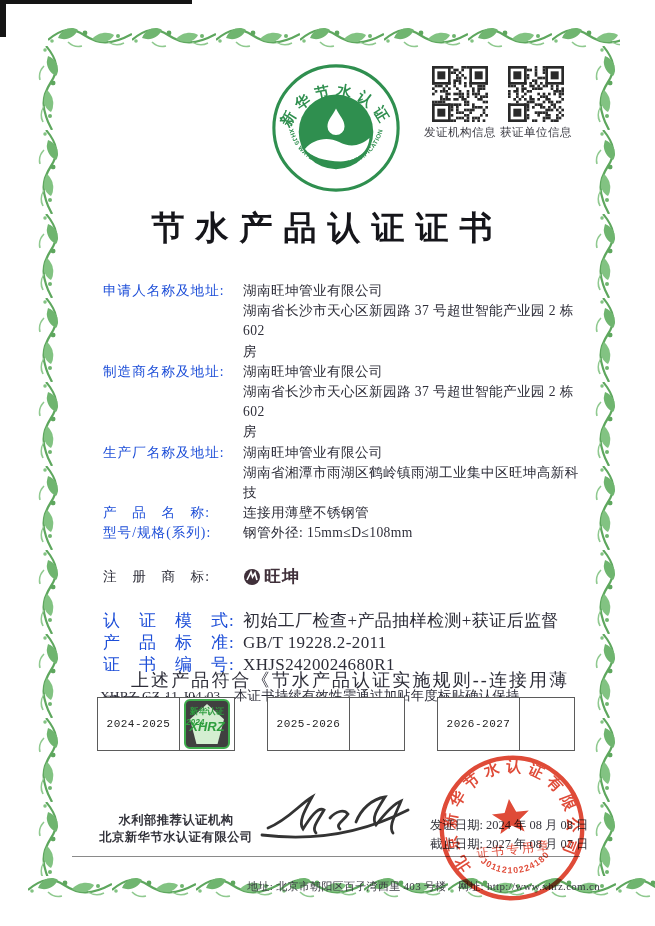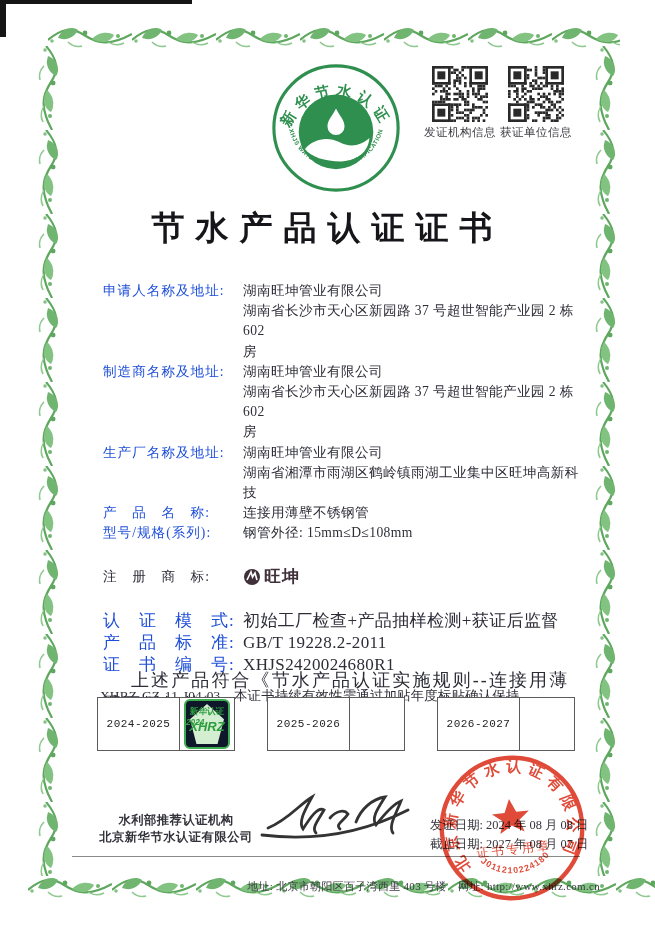--- a/index.html
+++ b/index.html
@@ -43,21 +43,21 @@
   
   .comp1{left:103px;top:668px;width:476px;font-size:18px;letter-spacing:2.1px;text-indent:28px;}
   .comp2{left:100px;top:687px;width:480px;font-size:13.4px;letter-spacing:.2px;}
   
   .ybox{top:697px;width:136px;height:52px;border:1.5px solid #5b5b5b;background:#fff;display:flex;}
   .ybox .cellL{width:60%;display:flex;align-items:center;justify-content:center;
     font-family:Liberation Mono, monospace;font-size:11px;color:#222;letter-spacing:.5px;}
   .ybox .cellR{width:40%;border-left:1.2px solid #5b5b5b;display:flex;align-items:center;justify-content:center;}
   .ybox.b1{left:97px;} .ybox.b2{left:267px;} .ybox.b3{left:437px;}
   .sticker{position:relative;width:42px;height:46px;border:2px solid #3fae4e;border-radius:6px;
-    background:#0f172a;overflow:hidden;}
+    background:#404040;overflow:hidden;}
   .sticker .pent{position:absolute;left:4px;top:3px;width:34px;height:40px;background:#d4eed1;
     clip-path:polygon(50% 0,100% 38%,81% 100%,19% 100%,0 38%);}
   .sticker .s1{position:absolute;left:0;top:5px;width:100%;text-align:center;font-size:8.6px;
     font-weight:bold;color:#2f9e3f;letter-spacing:0;}
   .sticker .s2{position:absolute;left:0;top:18px;width:100%;text-align:center;font-size:13px;
     font-weight:bold;font-style:italic;color:#2f9e3f;font-family:"Liberation Sans",sans-serif;}
   .sticker .s3{position:absolute;left:0;top:16px;width:100%;font-size:8.3px;
     font-weight:bold;font-style:italic;color:#2f9e3f;font-family:"Liberation Sans",sans-serif;}
   
   .issuer{left:96px;top:812px;width:160px;text-align:center;font-size:12.3px;line-height:16.5px;

